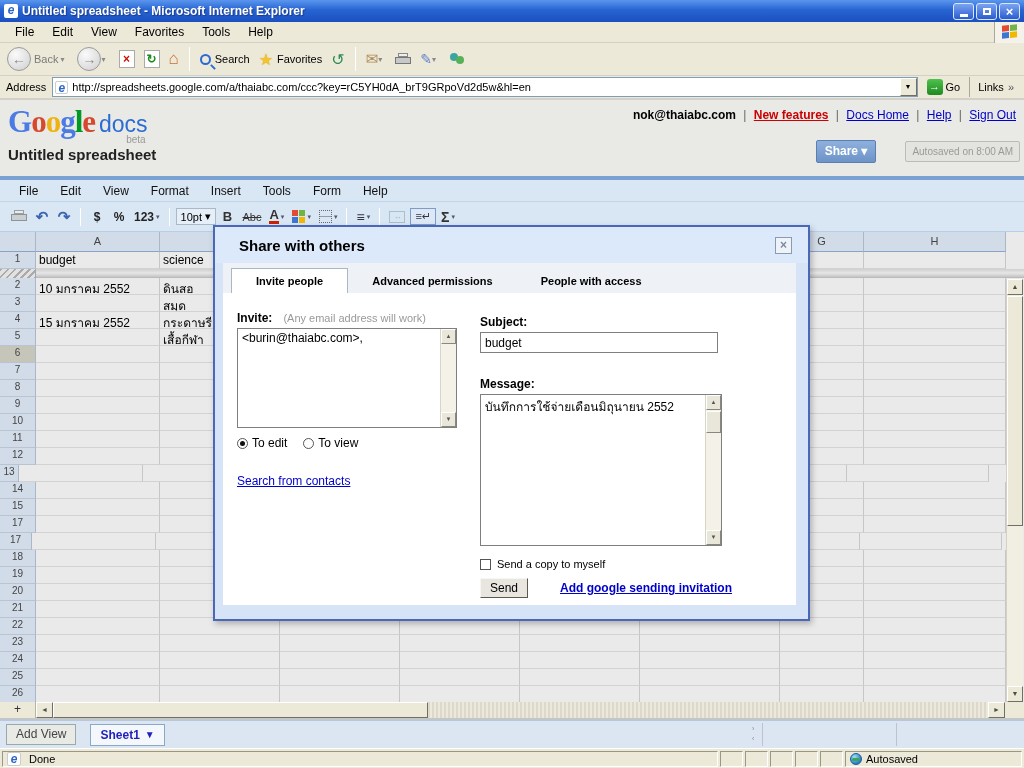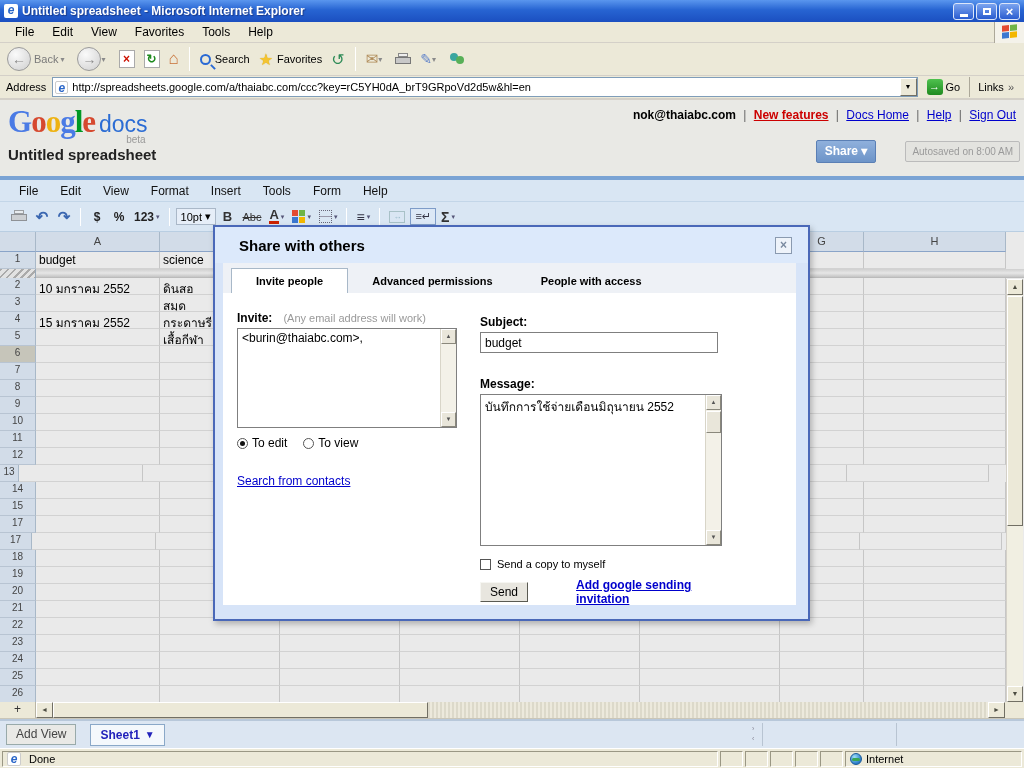--- a/index.html
+++ b/index.html
@@ -160,21 +160,21 @@
   .radio-row { margin-top:8px; display:flex; align-items:center; gap:16px; font-size:12px; }
   .radio { width:11px; height:11px; border:1px solid #555; border-radius:50%; background:#fff; display:inline-block; vertical-align:-2px; margin-right:4px; position:relative; }
   .radio.checked::after { content:""; position:absolute; left:2px; top:2px; width:5px; height:5px; border-radius:50%; background:#111; }
   .dlink { color:#0000cc; text-decoration:underline; font-size:12px; }
   .contacts-link { display:inline-block; margin-top:24px; }
   .subj-input { margin-top:3px; width:238px; height:21px; border:1px solid #7f7f7f; font-size:12px; font-family:"Liberation Sans",sans-serif; padding:2px 4px; }
   .msg-label { margin-top:24px; }
   .msgbox { margin-top:3px; width:242px; height:152px; }
   .chk-row { margin-top:12px; display:flex; align-items:center; gap:6px; font-size:11px; }
   .checkbox { width:11px; height:11px; border:1px solid #555; background:#fff; }
-  .send-row { margin-top:8px; display:flex; align-items:center; gap:48px; }
+  .send-row { margin-top:8px; display:flex; align-items:center; gap:32px; }
   .send-btn { background:#e8e6df; border:1px solid; border-color:#f6f6f2 #5a5a52 #5a5a52 #f6f6f2; font-size:12px; padding:2px 9px; }
 </style>
 </head>
 <body>
 
 <div class="screen">
 
   <div class="titlebar">
     <span class="e-icon">e</span>
     <span class="win-title">Untitled spreadsheet - Microsoft Internet Explorer</span>
@@ -710,21 +710,21 @@
       <span class="e-icon" style="border:1px solid #ccc;">e</span>
       <span>Done</span>
     </span>
     <span class="spane small"></span>
     <span class="spane small"></span>
     <span class="spane small"></span>
     <span class="spane small"></span>
     <span class="spane small"></span>
     <span class="spane zone">
       <span class="globe"></span>
-      <span>Internet</span>
+      <span>Autosaved</span>
     </span>
   </div>
 
   <div class="dialog">
     <div class="dlg-title">
       <span>Share with others</span>
       <span class="dlg-close">×</span>
     </div>
     <div class="dlg-body">
       <div class="dlg-tabs">

